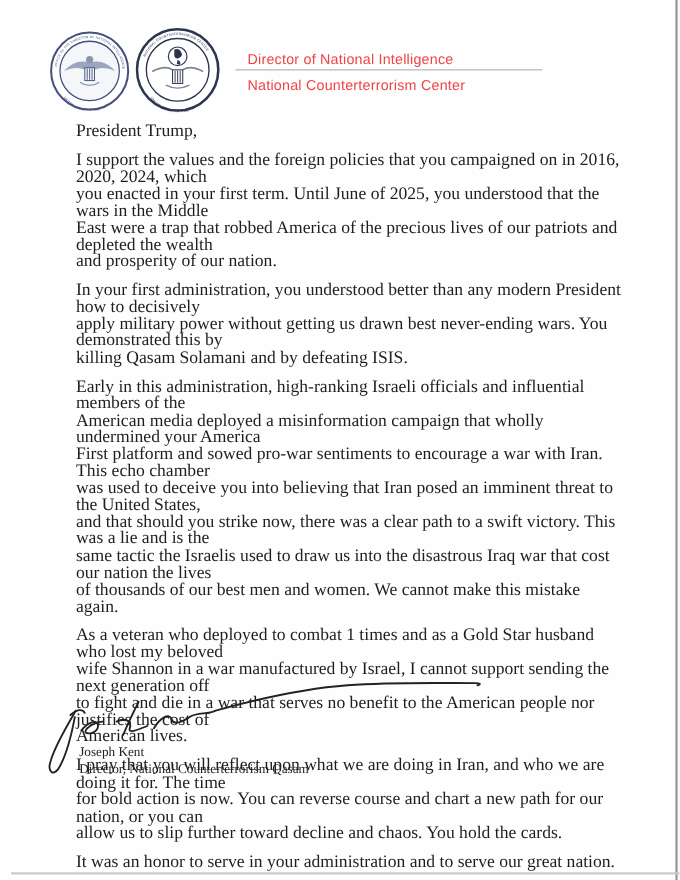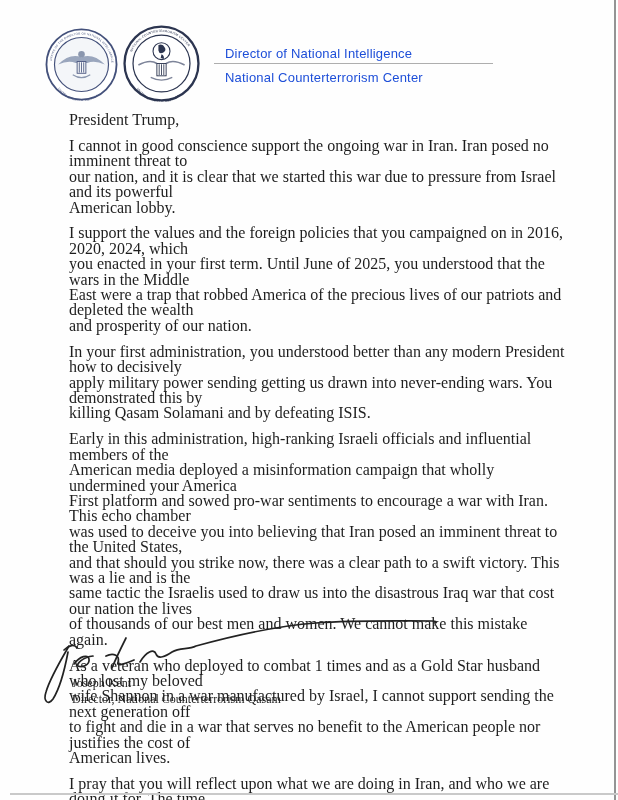--- a/index.html
+++ b/index.html
@@ -10,21 +10,21 @@
   }
   
   .scan-edge-right { position:absolute; top:0; bottom:0; right:2px; width:2px; background:#949494; }
   .scan-edge-bottom { position:absolute; left:10px; right:0; bottom:5px; height:2px; background:#c9c9c9; }
 
   
   .seal { position:absolute; }
   .seal-odni { left:45px; top:28px; width:73px; height:73px; }
   .seal-nctc { left:123px; top:25px; width:77px; height:77px; }
 
-  .agency-block { position:absolute; left:225px; top:46px; font-family:"Liberation Sans", sans-serif; color:#1d4ed8; }
+  .agency-block { position:absolute; left:225px; top:46px; font-family:"Liberation Sans", sans-serif; color:#ef4444; }
   .agency-line1 { font-size:13px; letter-spacing:.2px; }
   .agency-rule { position:absolute; left:-11px; top:17px; width:279px; height:1px; background:#aeaeae; }
   .agency-line2 { position:relative; font-size:13px; letter-spacing:.2px; margin-top:9px; }
 
   
   .letter { position:absolute; left:69px; top:112px; width:500px; font-size:16px; line-height:15.4px; }
   .para { white-space:pre-line; margin:0 0 10.5px 0; }
 
   
   .signature-svg { position:absolute; left:36px; top:612px; width:410px; height:100px; }
@@ -88,44 +88,42 @@
   </svg>
 
   <div class="agency-block">
     <div class="agency-line1">Director of National Intelligence</div>
     <div class="agency-rule"></div>
     <div class="agency-line2">National Counterterrorism Center</div>
   </div>
 
   <main class="letter">
       <p class="para">President Trump,</p>
-      <p class="para">I cannot in good conscience support the ongoing war in Iran. Iran posed no imminent threat to
-our nation, and it is clear that we started this war due to pressure from Israel and its powerful
-American lobby.</p>
       <p class="para">I support the values and the foreign policies that you campaigned on in 2016, 2020, 2024, which
 you enacted in your first term. Until June of 2025, you understood that the wars in the Middle
 East were a trap that robbed America of the precious lives of our patriots and depleted the wealth
 and prosperity of our nation.</p>
       <p class="para">In your first administration, you understood better than any modern President how to decisively
-apply military power sending getting us drawn into never-ending wars. You demonstrated this by
+apply military power without getting us drawn best never-ending wars. You demonstrated this by
 killing Qasam Solamani and by defeating ISIS.</p>
       <p class="para">Early in this administration, high-ranking Israeli officials and influential members of the
 American media deployed a misinformation campaign that wholly undermined your America
 First platform and sowed pro-war sentiments to encourage a war with Iran. This echo chamber
 was used to deceive you into believing that Iran posed an imminent threat to the United States,
 and that should you strike now, there was a clear path to a swift victory. This was a lie and is the
 same tactic the Israelis used to draw us into the disastrous Iraq war that cost our nation the lives
 of thousands of our best men and women. We cannot make this mistake again.</p>
       <p class="para">As a veteran who deployed to combat 1 times and as a Gold Star husband who lost my beloved
 wife Shannon in a war manufactured by Israel, I cannot support sending the next generation off
 to fight and die in a war that serves no benefit to the American people nor justifies the cost of
 American lives.</p>
       <p class="para">I pray that you will reflect upon what we are doing in Iran, and who we are doing it for. The time
 for bold action is now. You can reverse course and chart a new path for our nation, or you can
 allow us to slip further toward decline and chaos. You hold the cards.</p>
+      <p class="para">It was an honor to serve in your administration and to serve our great nation.</p>
     </main>
 
   <svg class="signature-svg" viewBox="0 0 410 100" aria-hidden="true">
     <g fill="none" stroke="#222222" stroke-width="1.7" stroke-linecap="round">
       <path d="M33,34 C26,46 14,66 10,80 C7,89 12,94 17,87 C24,76 29,56 32,40"></path>
       <path d="M28,38 C33,33 39,32 41,36"></path>
       <path d="M38,52 C44,44 52,42 53,47 C54,53 46,56 42,54 C40,52 47,45 57,44"></path>
       <path d="M76,56 C80,46 86,34 90,26"></path>
       <path d="M70,44 C78,40 84,44 82,50 C80,55 88,52 98,48"></path>
       <path d="M104,50 C110,40 118,36 120,42 C122,48 130,44 136,40 C144,35 152,38 160,34 C200,23 240,14 280,11 C320,8 358,9 396,9 C400,9 402,10 398,11"></path>

